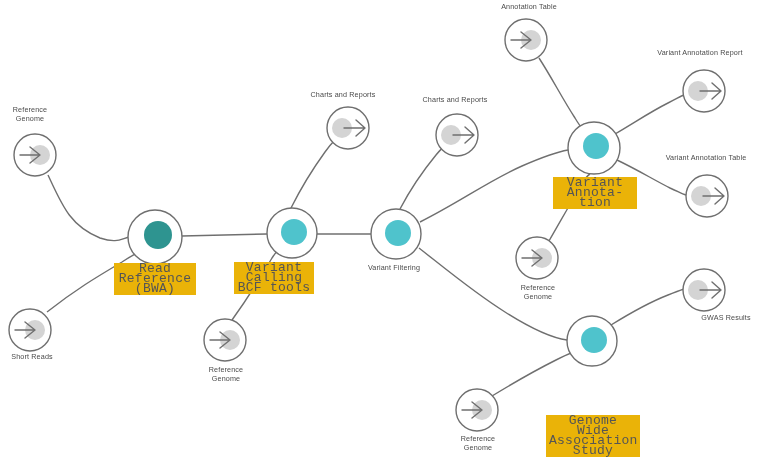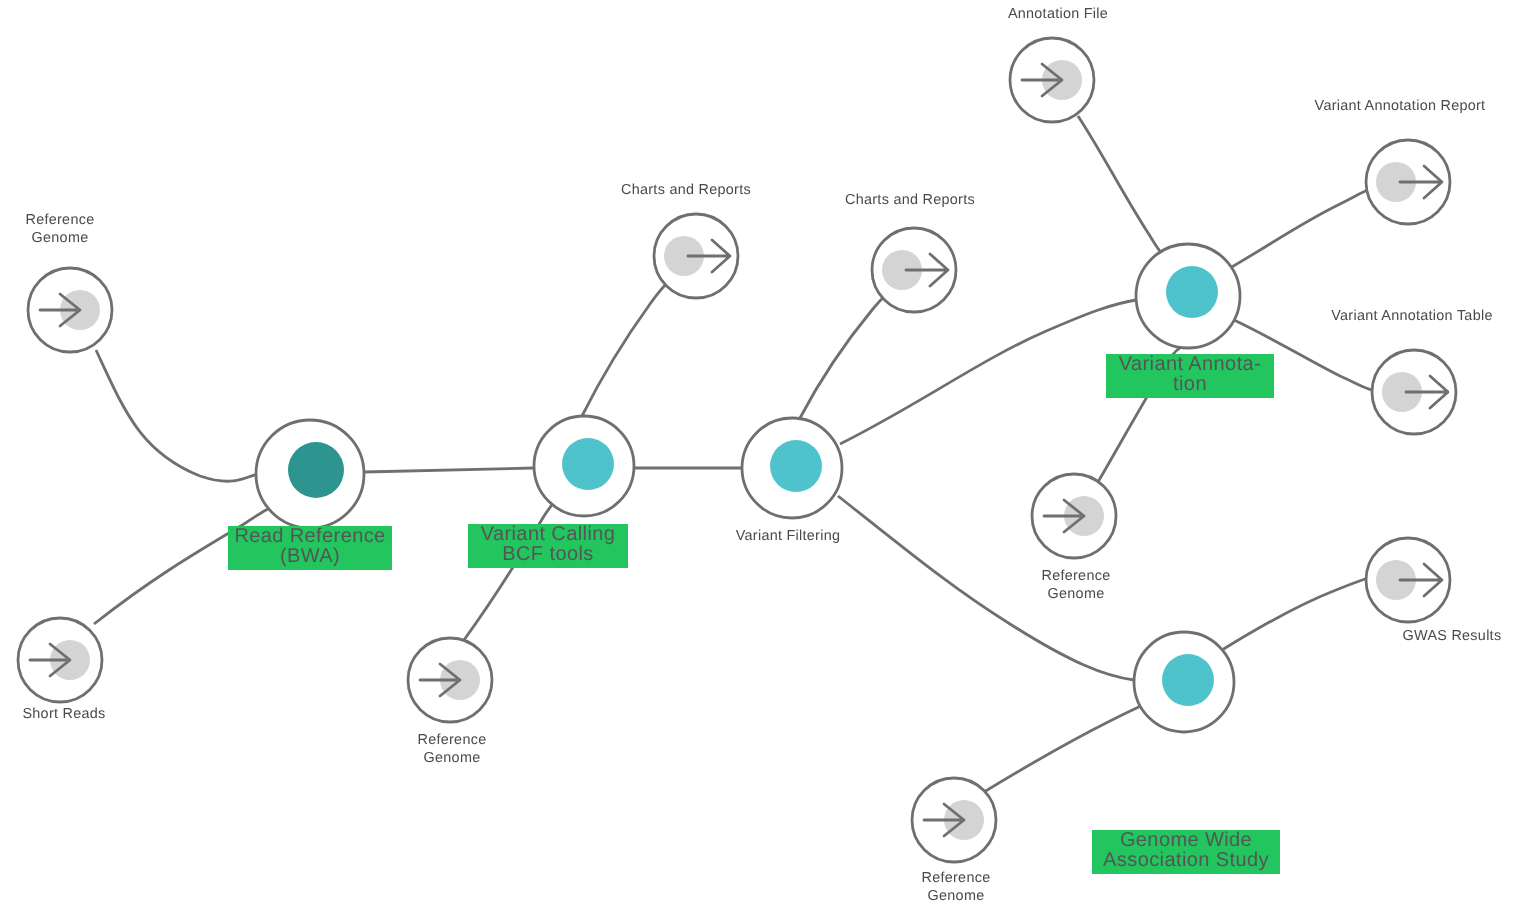--- a/index.html
+++ b/index.html
@@ -22,25 +22,26 @@
     color:#4a4a4a;
     font-size:7.2px;
     line-height:9.4px;
     text-align:center;
     letter-spacing:.02em;
     white-space:pre-line;
     transform:translateX(-50%);
     pointer-events:none;
   }
   .label.boxed{
-    background:#22c55e;
+    background:#eab308;
     color:#555555;
     padding:1px 3px;
-    font-size:10px;
+    font-size:13px;
     line-height:10px;
+    font-family:Liberation Mono, monospace;
   }
 </style>
 </head>
 <body>
 
 <svg id="canvas" viewBox="0 0 768 461">
 
   <g>
     <path class="edge" d="M 48,175 C 62,205 70,226 100,238 C 118,244 122,238 130,237"></path>
     <path class="edge" d="M 47,312 C 75,290 95,278 122,262 C 131,256 134,254 140,252"></path>
@@ -182,21 +183,21 @@
 <div class="label" style="left:32px;top:352px;width:80px;">Short Reads</div>
 <div class="label boxed" style="left:155px;top:263px;width:76px;">Read Reference
 (BWA)</div>
 <div class="label" style="left:226px;top:365px;width:80px;">Reference
 Genome</div>
 <div class="label" style="left:343px;top:90px;width:110px;">Charts and Reports</div>
 <div class="label boxed" style="left:274px;top:262px;width:74px;">Variant Calling
 BCF tools</div>
 <div class="label" style="left:455px;top:95px;width:110px;">Charts and Reports</div>
 <div class="label" style="left:394px;top:263px;width:90px;">Variant Filtering</div>
-<div class="label" style="left:529px;top:2px;width:100px;">Annotation File</div>
+<div class="label" style="left:529px;top:2px;width:100px;">Annotation Table</div>
 <div class="label" style="left:538px;top:283px;width:80px;">Reference
 Genome</div>
 <div class="label boxed" style="left:595px;top:177px;width:78px;">Variant Annota-
 tion</div>
 <div class="label" style="left:700px;top:48px;width:140px;">Variant Annotation Report</div>
 <div class="label" style="left:706px;top:153px;width:132px;">Variant Annotation Table</div>
 <div class="label" style="left:726px;top:313px;width:90px;">GWAS Results</div>
 <div class="label boxed" style="left:593px;top:371px;width:88px;margin-top:44px;">Genome Wide
 Association Study</div>
 <div class="label" style="left:478px;top:434px;width:80px;">Reference

